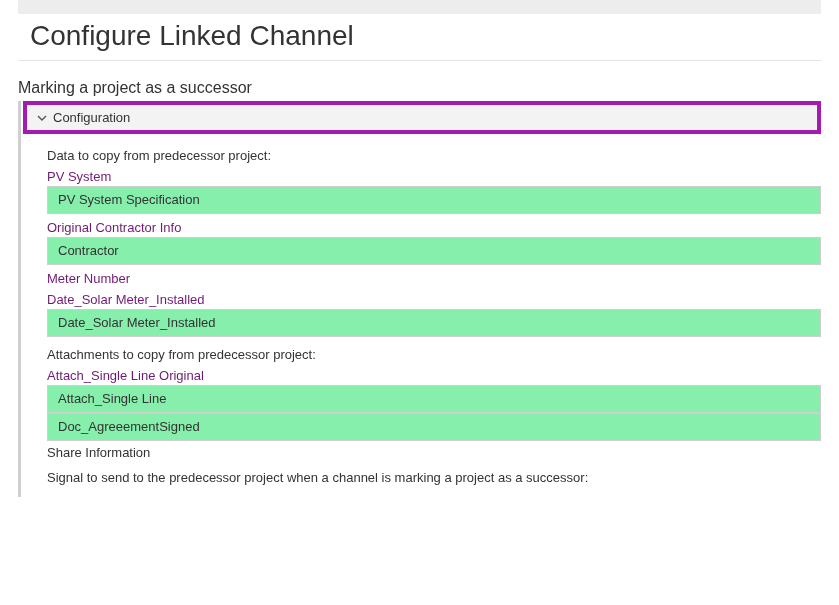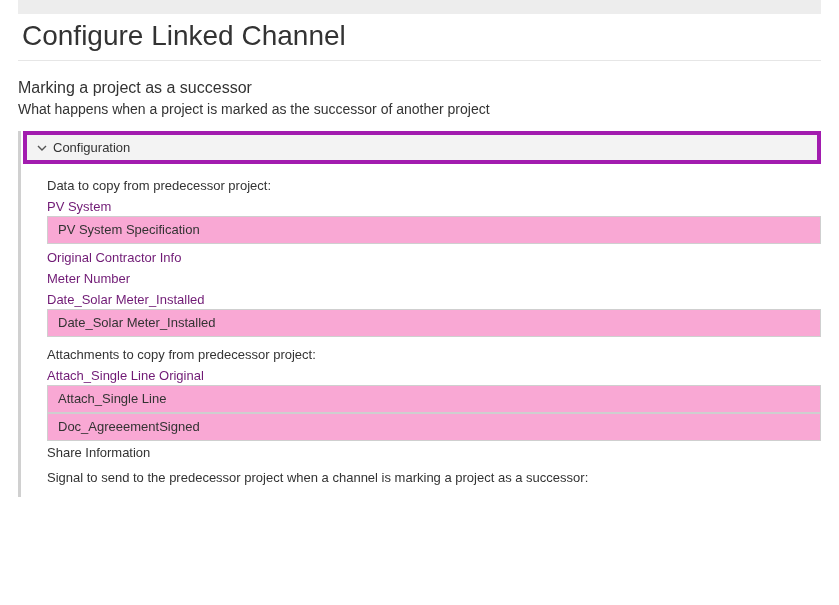--- a/index.html
+++ b/index.html
@@ -16,21 +16,21 @@
     background: #ededed;
     margin: 0 18px 6px 18px;
   }
   .page {
     padding: 0 18px 18px 18px;
   }
   h1.page-title {
     font-size: 28px;
     font-weight: 400;
     color: #333;
-    margin: 4px 0 8px 4px;
+    margin: 4px 0 8px 12px;
   }
   .page-divider {
     border: none;
     border-top: 1px solid #e6e6e6;
     margin: 0 0 18px 0;
   }
   .subheading {
     font-size: 16px;
     font-weight: 400;
     color: #333;
@@ -73,59 +73,59 @@
   .field-label {
     font-size: 13px;
     color: #701a75;
     margin: 6px 0 2px 0;
   }
   .field-input {
     border: 1px solid #cfcfcf;
     padding: 5px 10px;
     font-size: 13px;
     color: #333;
-    background: #f9a8d4;
+    background: #86efac;
     width: 100%;
     min-height: 26px;
     line-height: 16px;
     cursor: text;
   }
 </style>
 </head>
 <body>
 
 <div class="top-strip"></div>
 
 <div class="page">
 
   <h1 class="page-title">Configure Linked Channel</h1>
   <hr class="page-divider">
 
   <div class="subheading">Marking a project as a successor</div>
-  <div class="subdesc">What happens when a project is marked as the successor of another project</div>
 
   <div class="section-outer">
 
     <div class="section-header">
       <span class="chevron">
         <svg viewBox="0 0 10 10" width="10" height="10">
             <path d="M1 3 L5 7 L9 3" fill="none" stroke="#555" stroke-width="1.4"></path>
           </svg>
       </span>
       <span>Configuration</span>
     </div>
 
     <div class="section-body">
 
       <div class="static-text">Data to copy from predecessor project:</div>
 
       <div class="field-label">PV System</div>
       <div class="field-input">PV System Specification</div>
 
       <div class="field-label">Original Contractor Info</div>
+      <div class="field-input">Contractor</div>
 
       <div class="field-label">Meter Number</div>
 
       <div class="field-label">Date_Solar Meter_Installed</div>
       <div class="field-input">Date_Solar Meter_Installed</div>
 
       <div class="static-text" style="margin-top:10px">Attachments to copy from predecessor project:</div>
 
       <div class="field-label">Attach_Single Line Original</div>
       <div class="field-input">Attach_Single Line</div>

